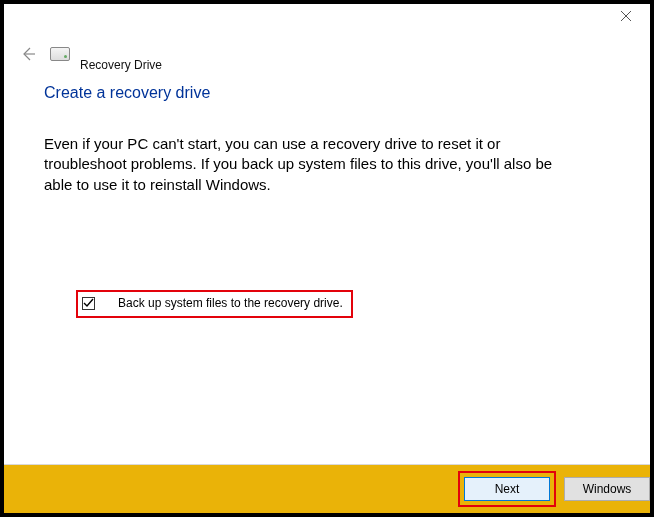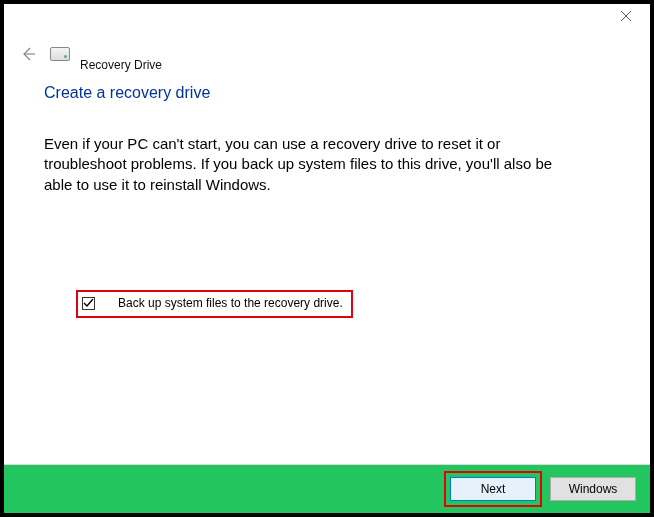--- a/index.html
+++ b/index.html
@@ -119,26 +119,25 @@
   }
   .check-label{
     font-size:12px;
     color:#000;
   }
   
   .footer{
     position:absolute;
     left:0;right:0;bottom:0;
     height:48px;
-    background:#22c55e;
+    background:#eab308;
     border-top:1px solid #d9d9d9;
     display:flex;
     align-items:center;
     justify-content:flex-end;
-    padding-right:14px;
     gap:8px;
   }
   .btn{
     min-width:86px;
     height:24px;
     border:1px solid #adadad;
     background:#e1e1e1;
     font-family:inherit;
     font-size:12px;
     color:#000;

